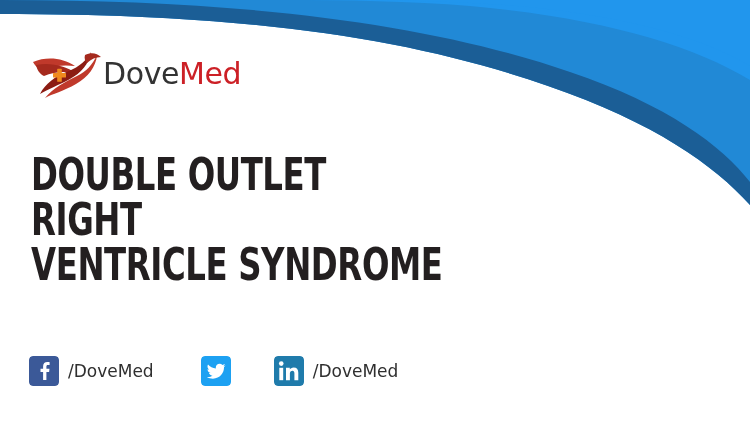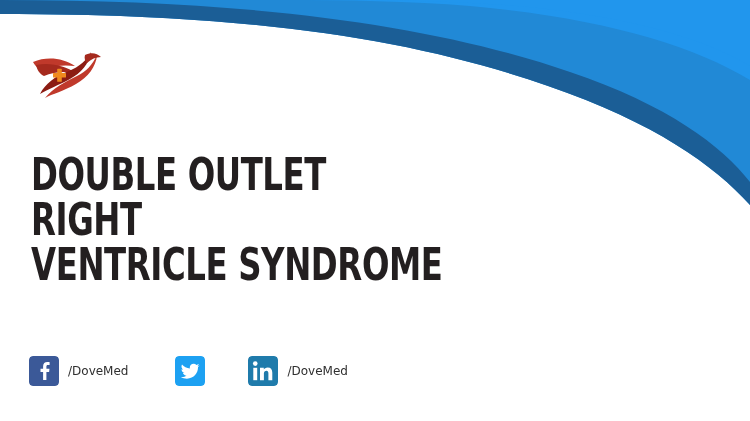--- a/index.html
+++ b/index.html
@@ -91,21 +91,21 @@
   .social-item:last-child { margin-right: 0; }
   .social-icon {
     width: 30px;
     height: 30px;
     border-radius: 4px;
     flex: 0 0 auto;
     display: block;
   }
   .social-label {
     font-family: "DejaVu Sans", sans-serif;
-    font-size: 12px;
+    font-size: 17px;
     color: #2f2f2f;
     margin-left: 9px;
     white-space: nowrap;
     line-height: 1;
   }
   #si-fb { margin-right: 47px; }
   #si-tw { margin-right: 43px; }
 </style>
 </head>
 <body>
@@ -158,20 +158,23 @@
                  C58,18 50,27 39,33 C28,39 17,43 9,48 Z" fill="#8c1c13"></path>
         <path d="M14,52 C22,42 34,36 46,30 C55,26 62,18 66,9
                  C65,21 57,31 45,38 C33,45 21,48 14,52 Z" fill="#c0392b"></path>
 
         <path d="M54,9 C60,6 66,7 70,11 C65,11 60,13 56,17 C54,15 53,12 54,9 Z" fill="#a52a1e"></path>
 
         <rect x="22" y="27" width="13" height="4.6" rx="0.6" fill="#f08a1e"></rect>
         <rect x="26.2" y="22.8" width="4.6" height="13" rx="0.6" fill="#f08a1e"></rect>
       </svg>
     </span>
+    <span id="logo-word">
+      <span class="w1">Dove</span><span class="w2">Med</span>
+    </span>
   </div>
 
   <h1 id="title">Double Outlet Right
 Ventricle Syndrome</h1>
 
   <div id="social">
 
     <div class="social-item" id="si-fb">
       <svg class="social-icon" viewBox="0 0 30 30" aria-hidden="true">
         <rect width="30" height="30" rx="4" fill="#3b5998"></rect>

